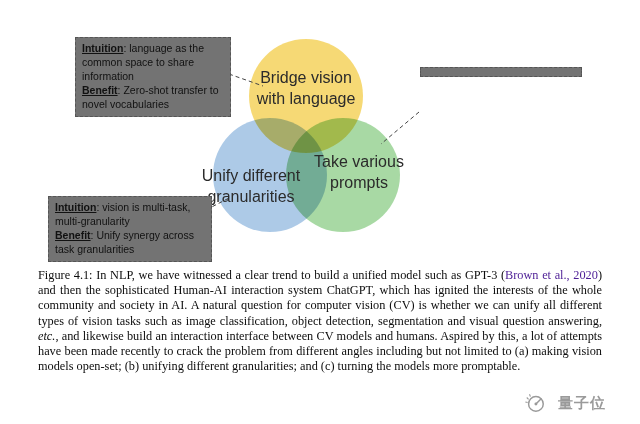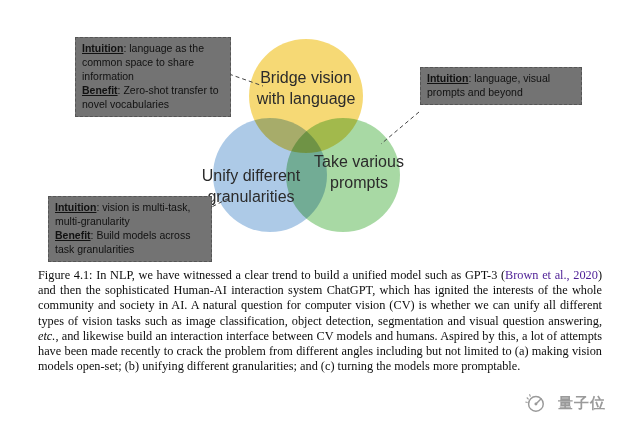--- a/index.html
+++ b/index.html
@@ -82,26 +82,25 @@
 granularities</div>
   <div class="venn-label" style="left:359px;top:173px;">Take various
 prompts</div>
 
   <div class="ann-box" style="left:75px;top:37px;width:142px;">
     <p class="ann-para"><span class="lbl">Intuition</span><span>: language as the common space to share information</span></p>
     <p class="ann-para"><span class="lbl">Benefit</span><span>: Zero-shot transfer to novel vocabularies</span></p>
   </div>
 
   <div class="ann-box" style="left:420px;top:67px;width:148px;">
-    <p class="ann-para"><span class="lbl">Intuition</span><span>: language, visual prompts and beyond</span></p>
   </div>
 
   <div class="ann-box" style="left:48px;top:196px;width:150px;">
     <p class="ann-para"><span class="lbl">Intuition</span><span>: vision is multi-task, multi-granularity</span></p>
-    <p class="ann-para"><span class="lbl">Benefit</span><span>: Build models across task granularities</span></p>
+    <p class="ann-para"><span class="lbl">Benefit</span><span>: Unify synergy across task granularities</span></p>
   </div>
 
   <p class="caption"><span>Figure 4.1: In NLP, we have witnessed a clear trend to build a unified model such as GPT-3 (</span><span class="cite">Brown et al., 2020</span><span>) and then the sophisticated Human-AI interaction system ChatGPT, which has ignited the interests of the whole community and society in AI. A natural question for computer vision (CV) is whether we can unify all different types of vision tasks such as image classification, object detection, segmentation and visual question answering, </span><span class="it">etc.</span><span>, and likewise build an interaction interface between CV models and humans. Aspired by this, a lot of attempts have been made recently to crack the problem from different angles including but not limited to (a) making vision models open-set; (b) unifying different granularities; and (c) turning the models more promptable.</span></p>
 
   <div class="watermark">
     <svg width="22" height="22" viewBox="0 0 24 24">
       <circle cx="13" cy="13" r="8" fill="none" stroke="#9a9a9a" stroke-width="1.6"></circle>
       <circle cx="13" cy="13" r="1.6" fill="#9a9a9a"></circle>
       <line x1="13" y1="13" x2="19" y2="7" stroke="#9a9a9a" stroke-width="1.6"></line>
       <line x1="3" y1="6" x2="5" y2="8" stroke="#9a9a9a" stroke-width="1.2"></line>

